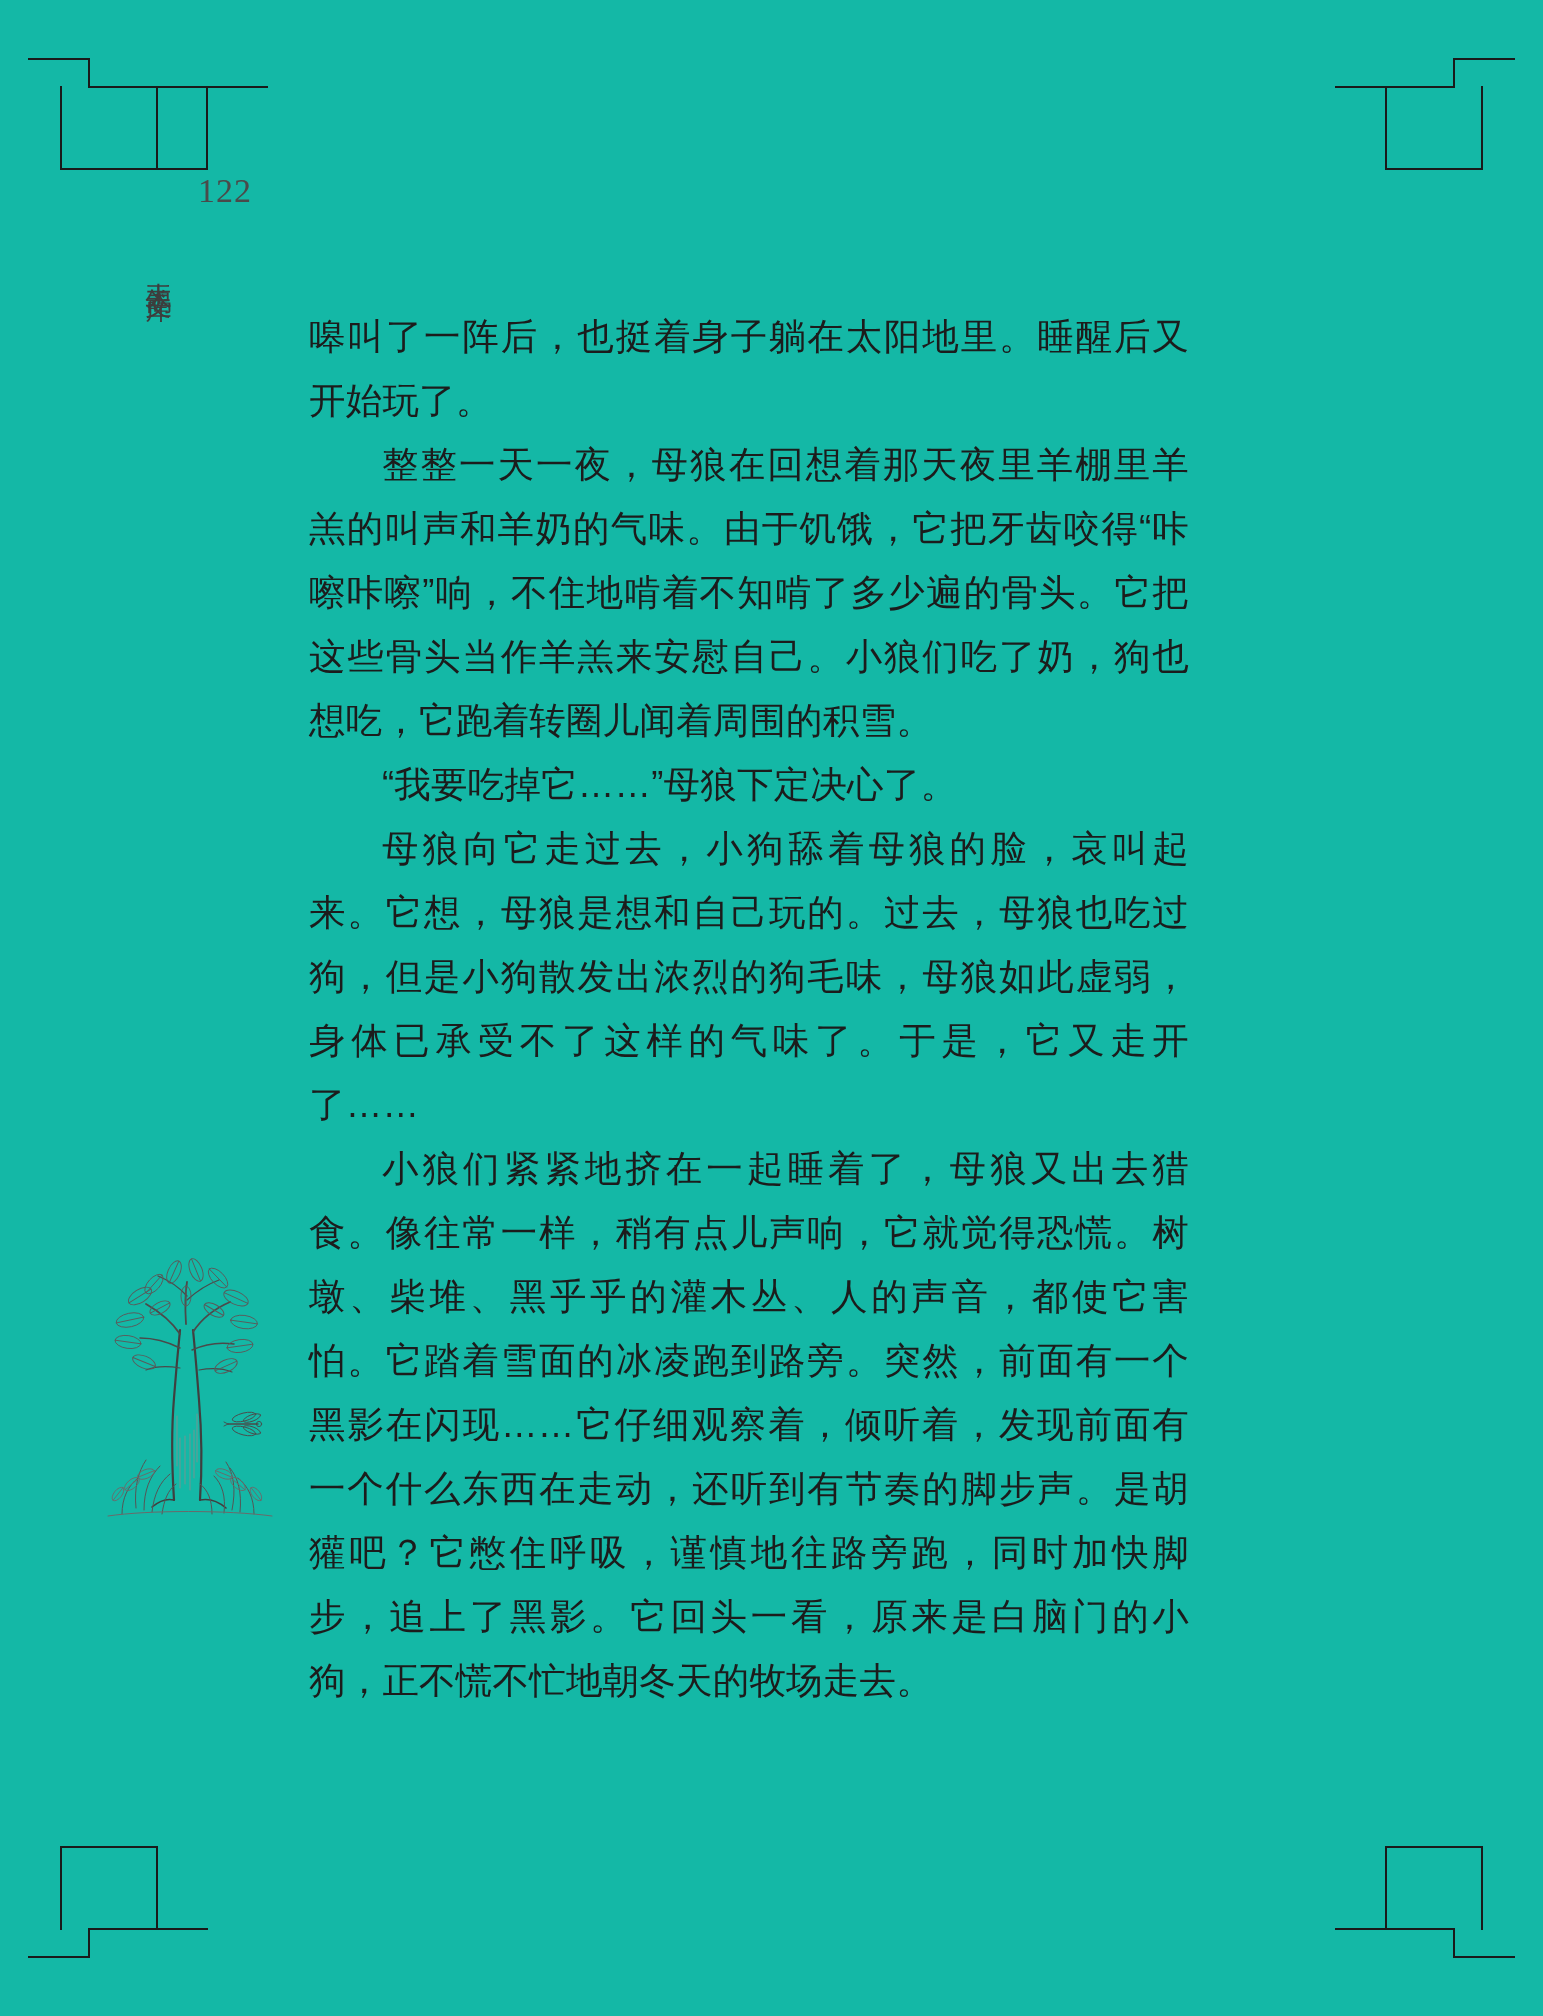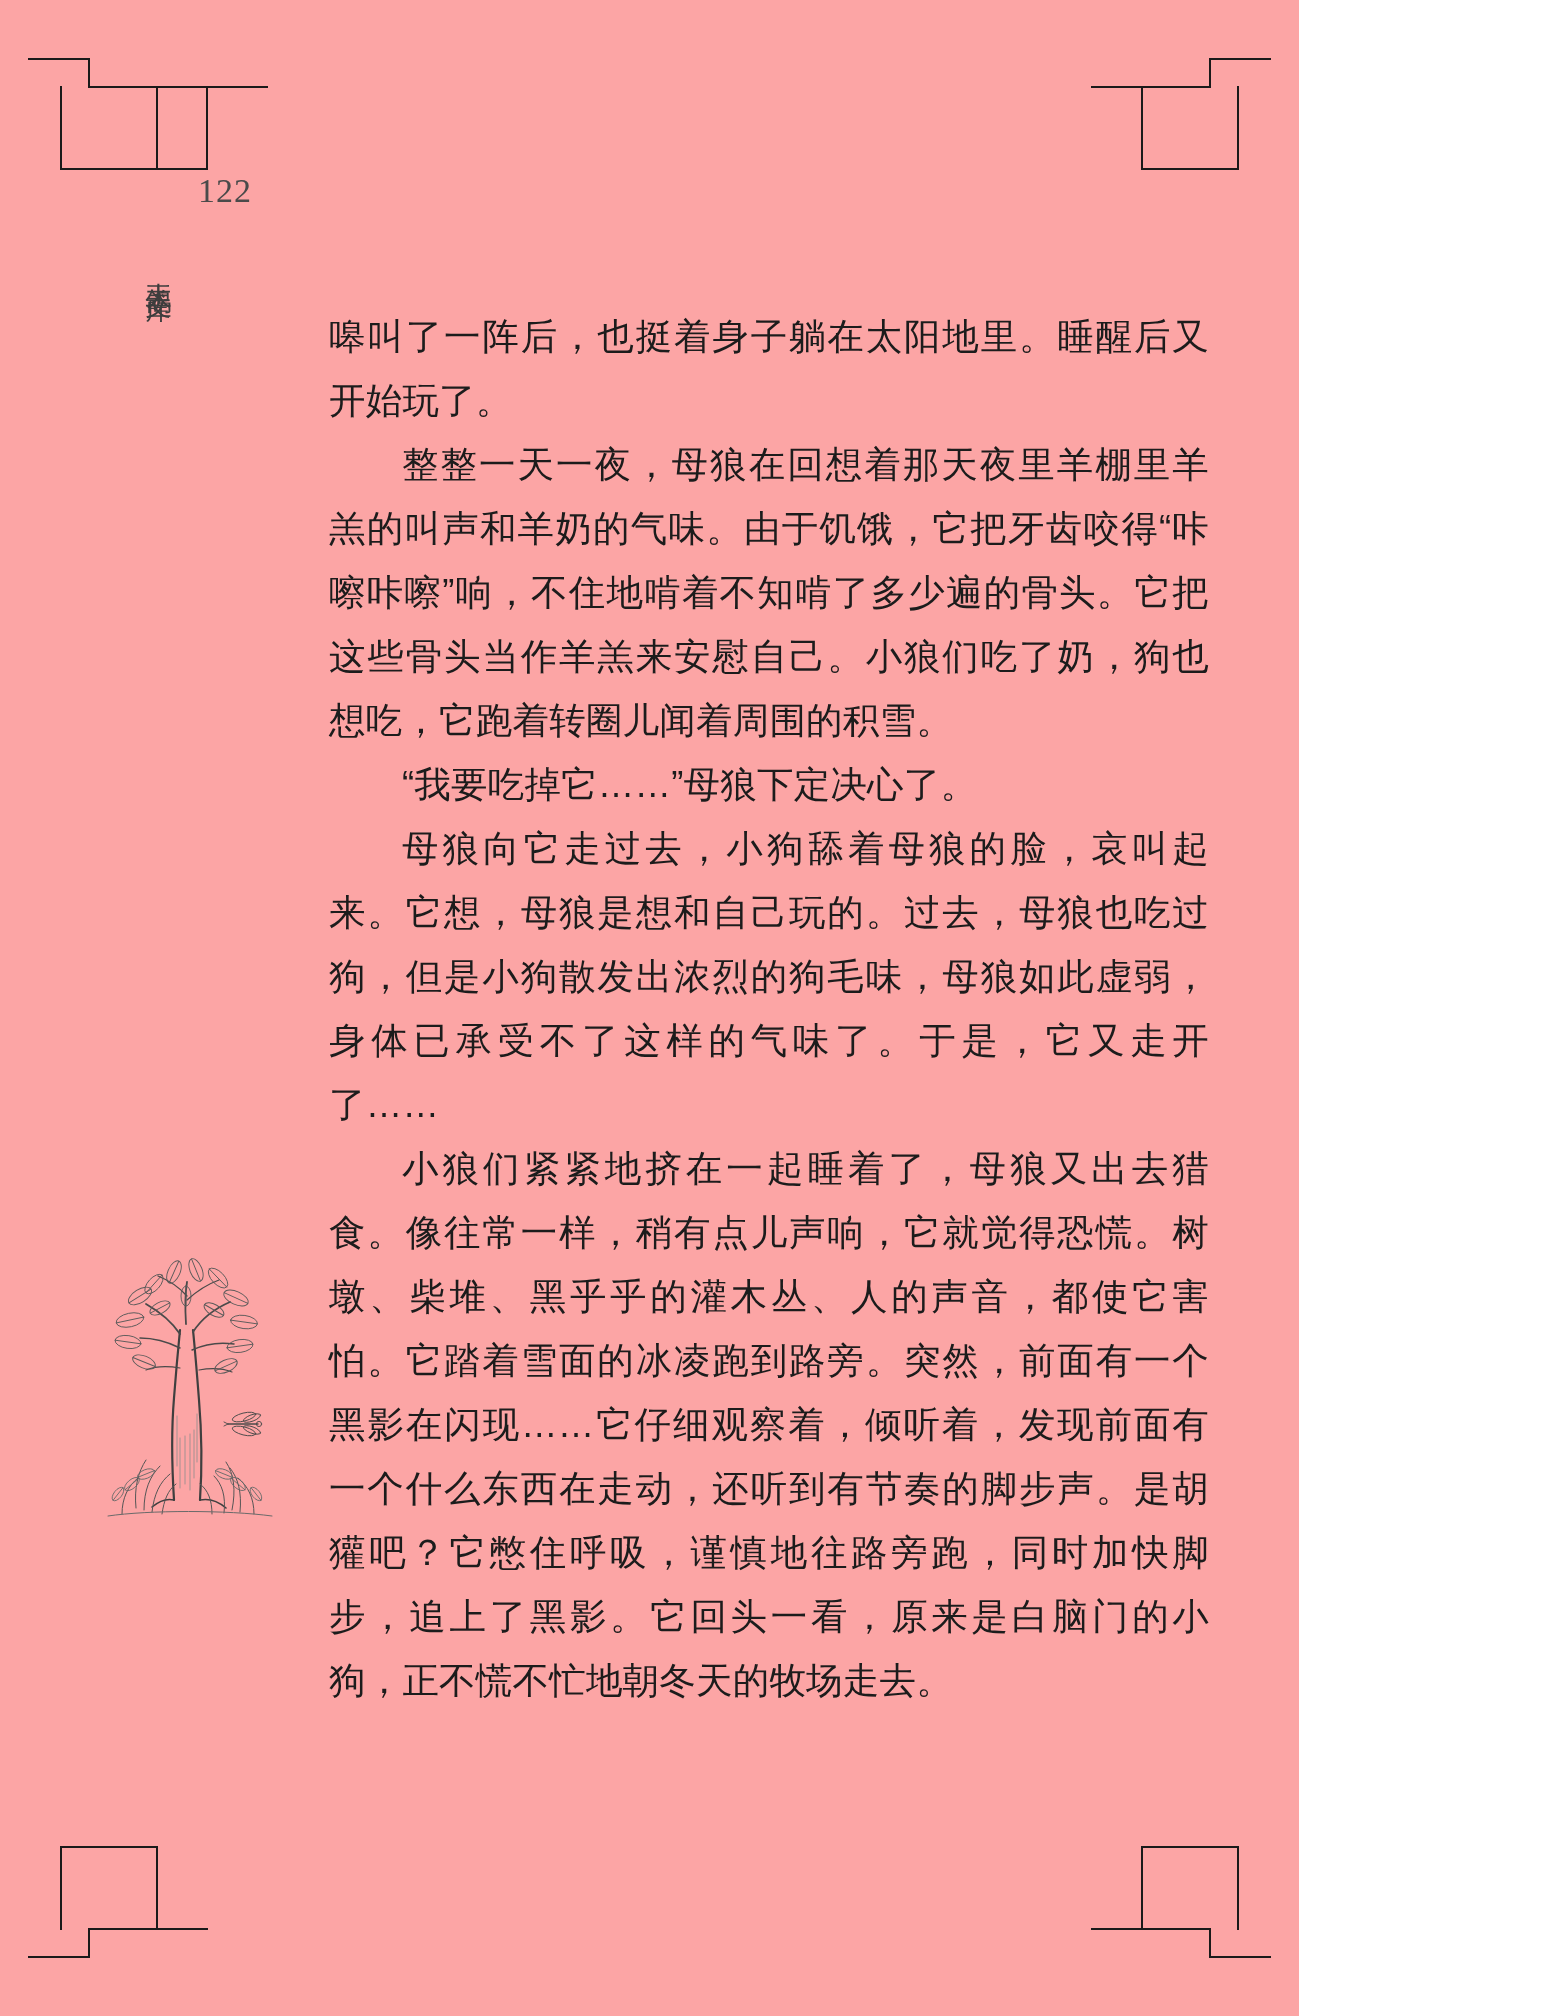--- a/index.html
+++ b/index.html
@@ -5,23 +5,23 @@
   html, body {
     margin: 0;
     padding: 0;
     background: #ffffff;
   }
   body {
     font-family: "Liberation Sans", "DejaVu Sans", sans-serif;
   }
   #page {
     position: relative;
-    width: 1299px;
+    width: 1543px;
     height: 2016px;
-    background: #fca5a5;
+    background: #14b8a6;
     overflow: hidden;
   }
 
   
   .crop {
     position: absolute;
     pointer-events: none;
   }
   .crop span {
     position: absolute;
@@ -90,21 +90,21 @@
     color: #3d3d3d;
     writing-mode: vertical-rl;
     text-orientation: upright;
     letter-spacing: 3px;
     white-space: nowrap;
   }
 
   
   .body-col {
     position: absolute;
-    left: 329px;
+    left: 309px;
     top: 305px;
     width: 880px;
   }
   .para {
     margin: 0;
     font-size: 36.5px;
     line-height: 64px;
     color: #1c1c1c;
     text-align: justify;
     text-justify: inter-character;

